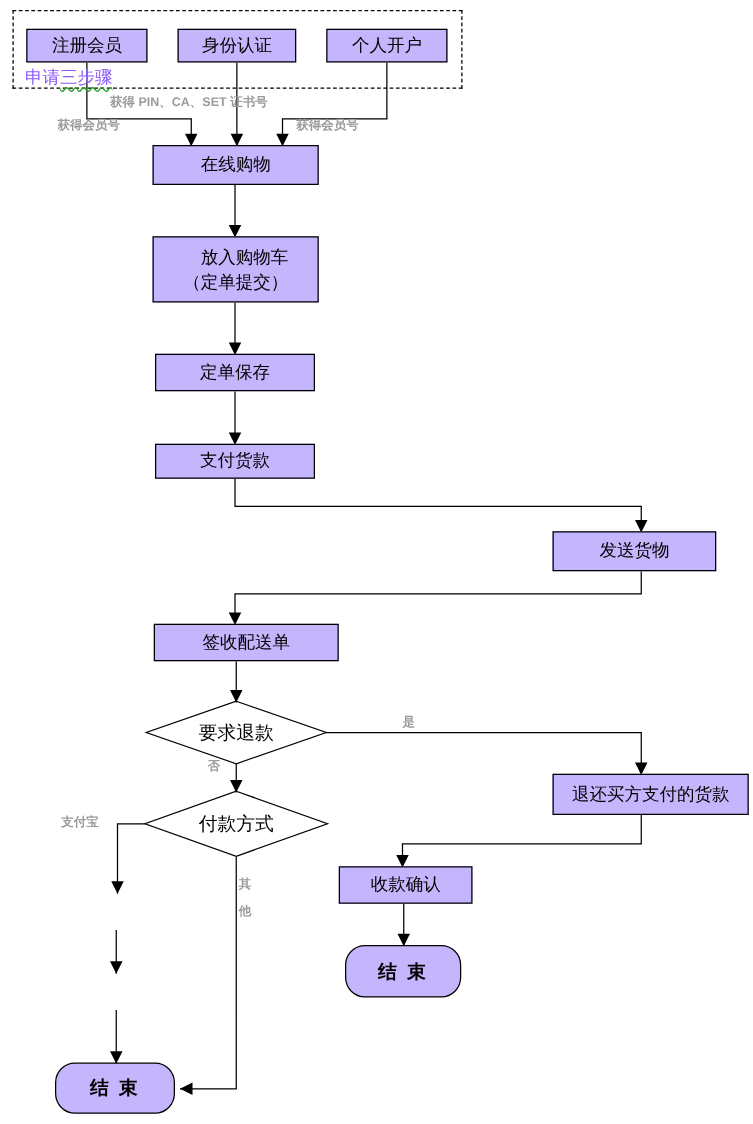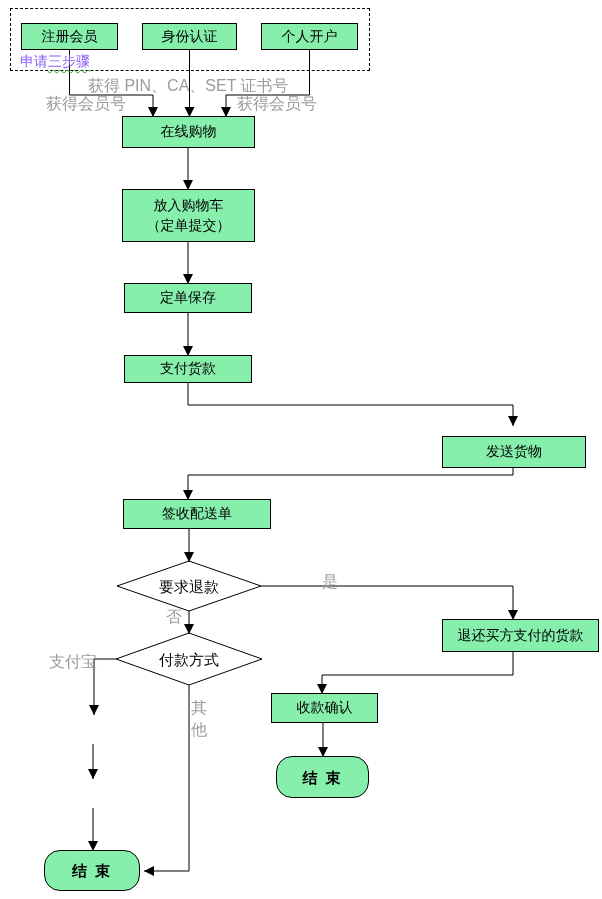--- a/index.html
+++ b/index.html
@@ -4,34 +4,34 @@
 <style>
   html,body { margin:0; padding:0; background:#ffffff; }
   .stage {
     position:relative; width:602px; height:899px; background:#ffffff;
     font-family:"Liberation Sans", sans-serif; color:#000; overflow:hidden;
   }
   .layer { position:absolute; left:0; top:0; }
   .edge { fill:none; stroke:#000; stroke-width:1; }
   .diamond { fill:#fff; stroke:#000; stroke-width:1; }
   .box {
-    position:absolute; box-sizing:border-box; border:1px solid #000; background:#86efac;
+    position:absolute; box-sizing:border-box; border:1px solid #000; background:#c4b5fd;
     display:flex; align-items:center; justify-content:center;
-    font-size:14px; line-height:1.4; text-align:center; white-space:nowrap;
+    font-size:14px; line-height:1.4; text-align:right; white-space:nowrap;
   }
   .rounded { border-radius:16px; font-weight:bold; font-size:15px; letter-spacing:2px; }
   .dashed-group {
     position:absolute; left:10px; top:8px; width:360px; height:63px;
     border:1px dashed #000; box-sizing:border-box; background:transparent;
   }
   .group-label {
     position:absolute; left:20px; top:53px; font-size:14px; color:#8b5cf6; white-space:nowrap;
   }
   .elabel {
-    position:absolute; color:#9c9c9c; font-size:16px; white-space:nowrap; line-height:1;
+    position:absolute; color:#9c9c9c; font-size:10px; white-space:nowrap; line-height:1;font-weight:bold;
   }
   .dlabel {
     position:absolute; font-size:15px; color:#000; text-align:center; white-space:nowrap; line-height:1;
   }
   .vlabel span { display:block; }
   .squiggle {
     text-decoration-line: underline;
     text-decoration-style: wavy;
     text-decoration-color: #2e9e2e;
     text-decoration-thickness: 1px;
@@ -103,21 +103,21 @@
   </div>
 
   <div class="box" style="left:124px;top:283px;width:128px;height:30px">
     <span>定单保存</span>
   </div>
 
   <div class="box" style="left:124px;top:355px;width:128px;height:28px">
     <span>支付货款</span>
   </div>
 
-  <div class="box" style="left:442px;top:436px;width:144px;height:32px">
+  <div class="box" style="left:442px;top:425px;width:131px;height:32px">
     <span>发送货物</span>
   </div>
 
   <div class="box" style="left:123px;top:499px;width:148px;height:30px">
     <span>签收配送单</span>
   </div>
 
   <div class="dlabel" style="left:124px;top:579px;width:130px">要求退款</div>
   <div class="dlabel" style="left:124px;top:652px;width:130px">付款方式</div>
 

